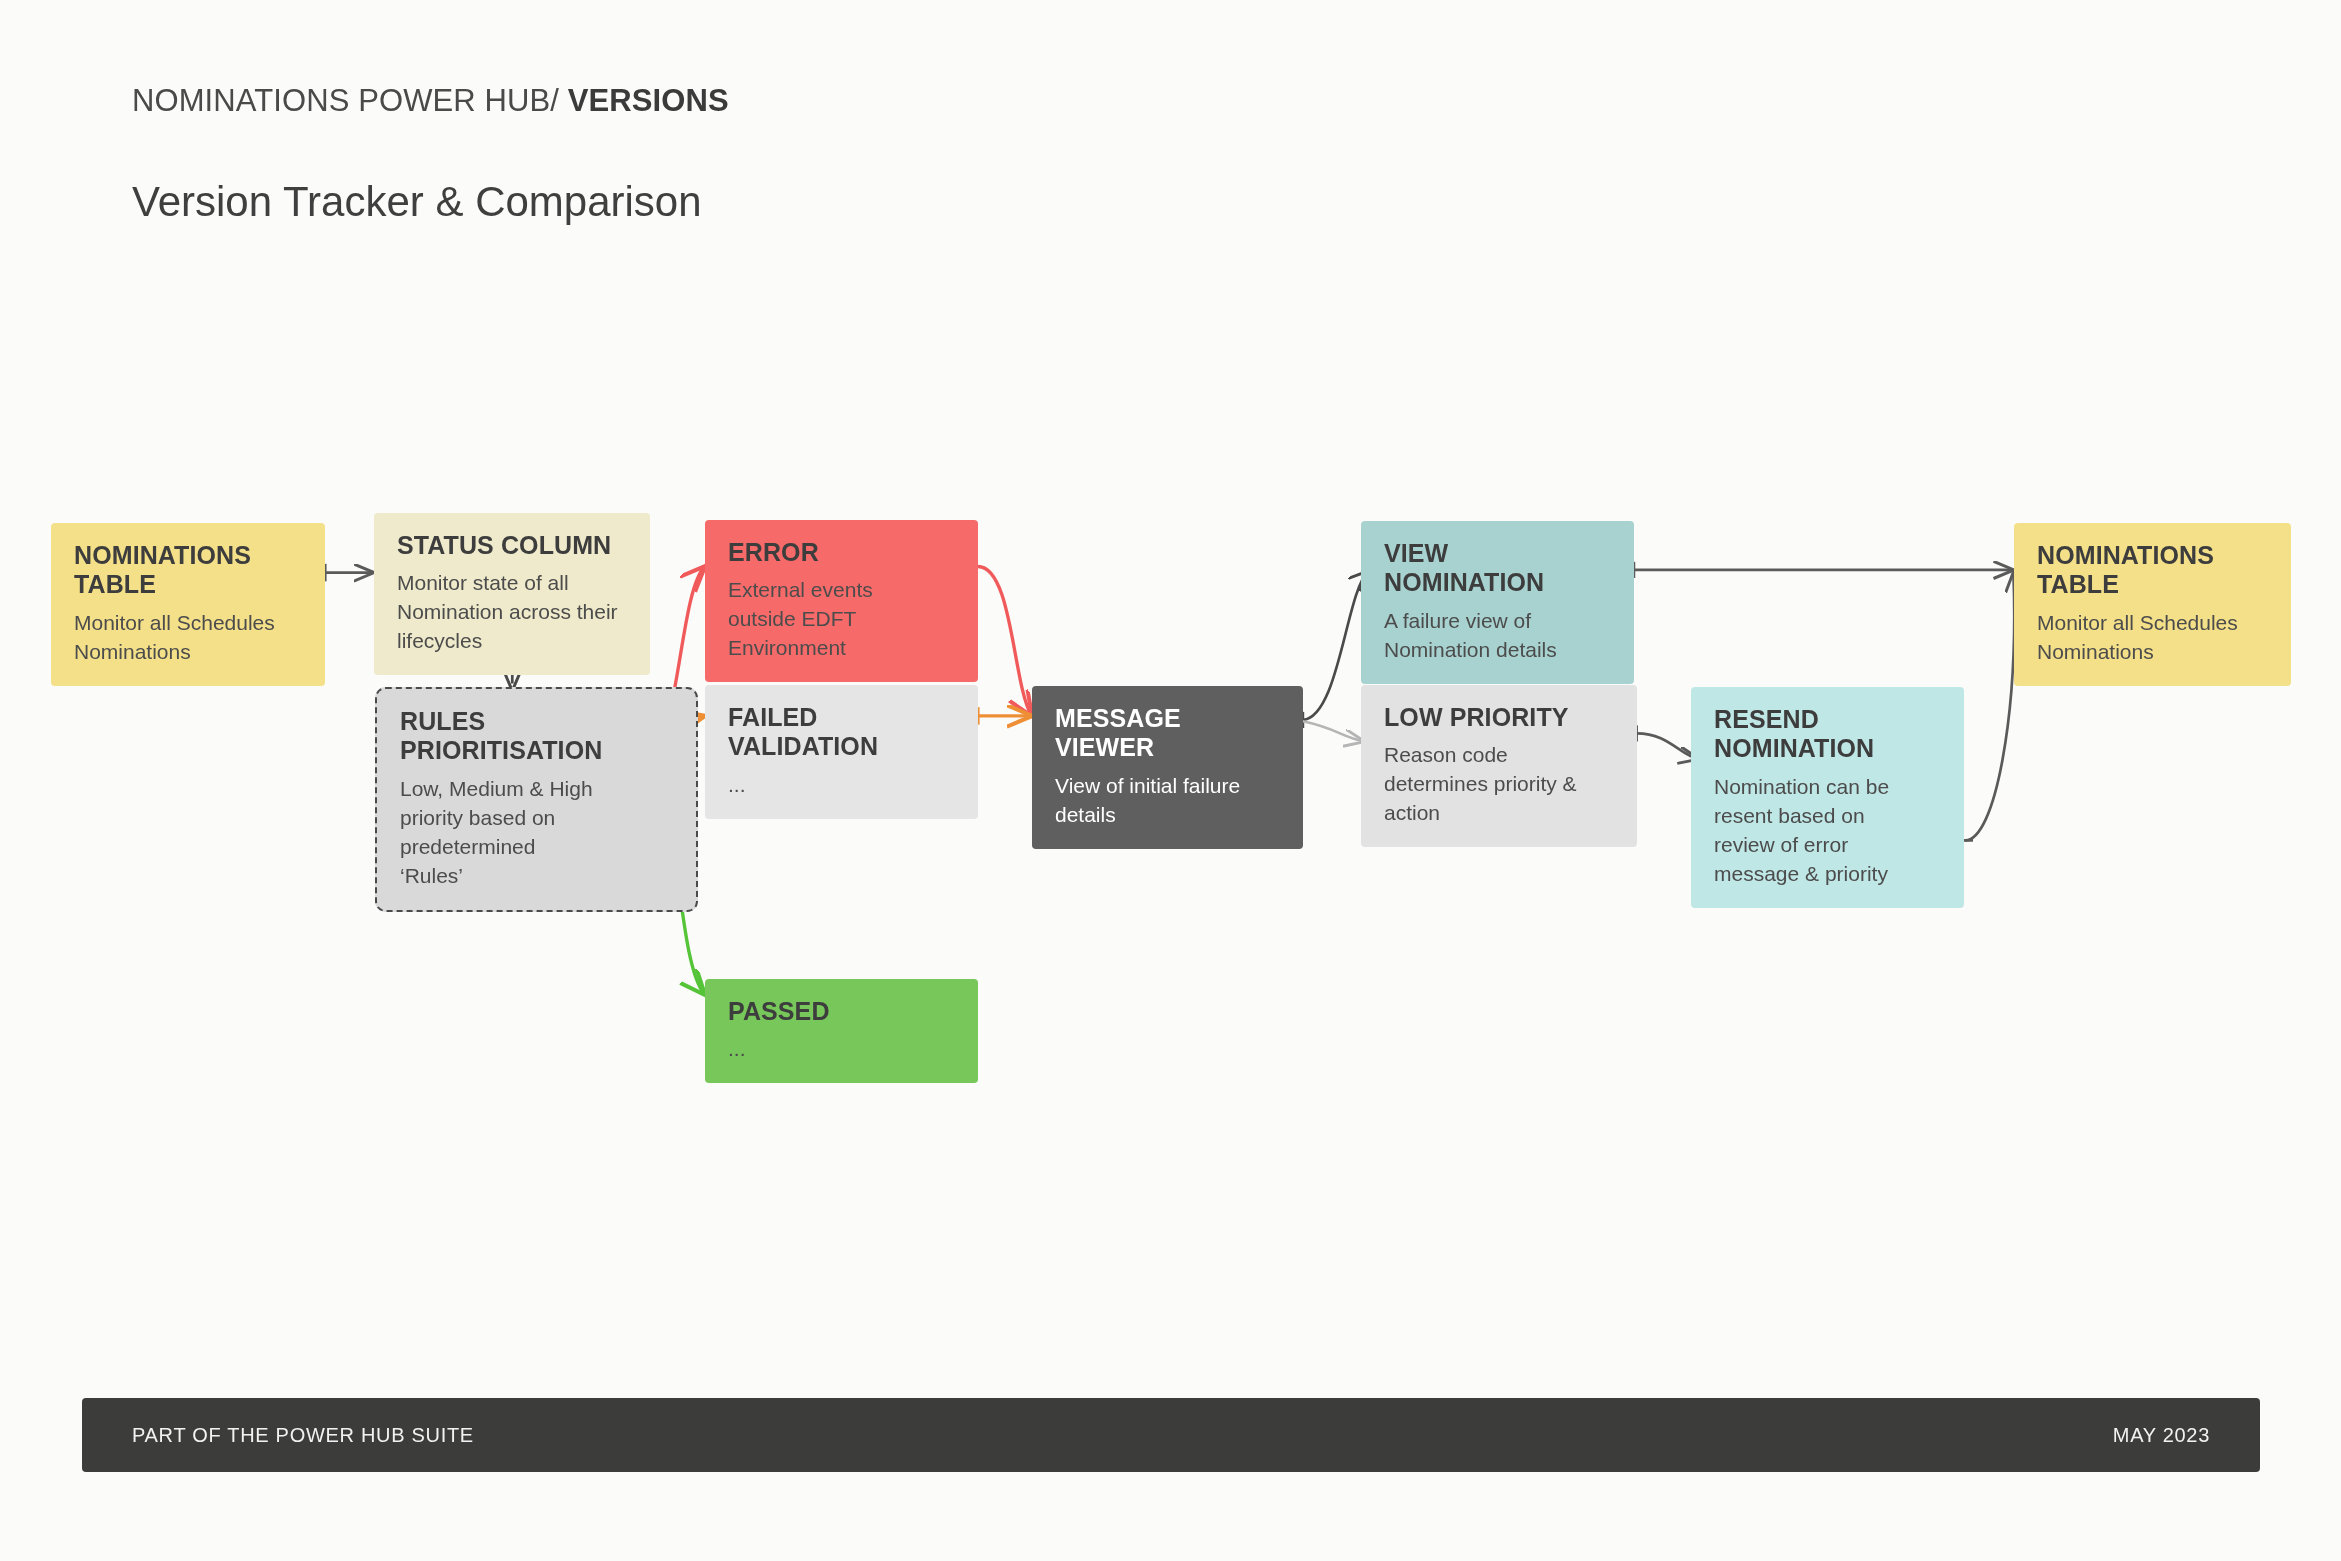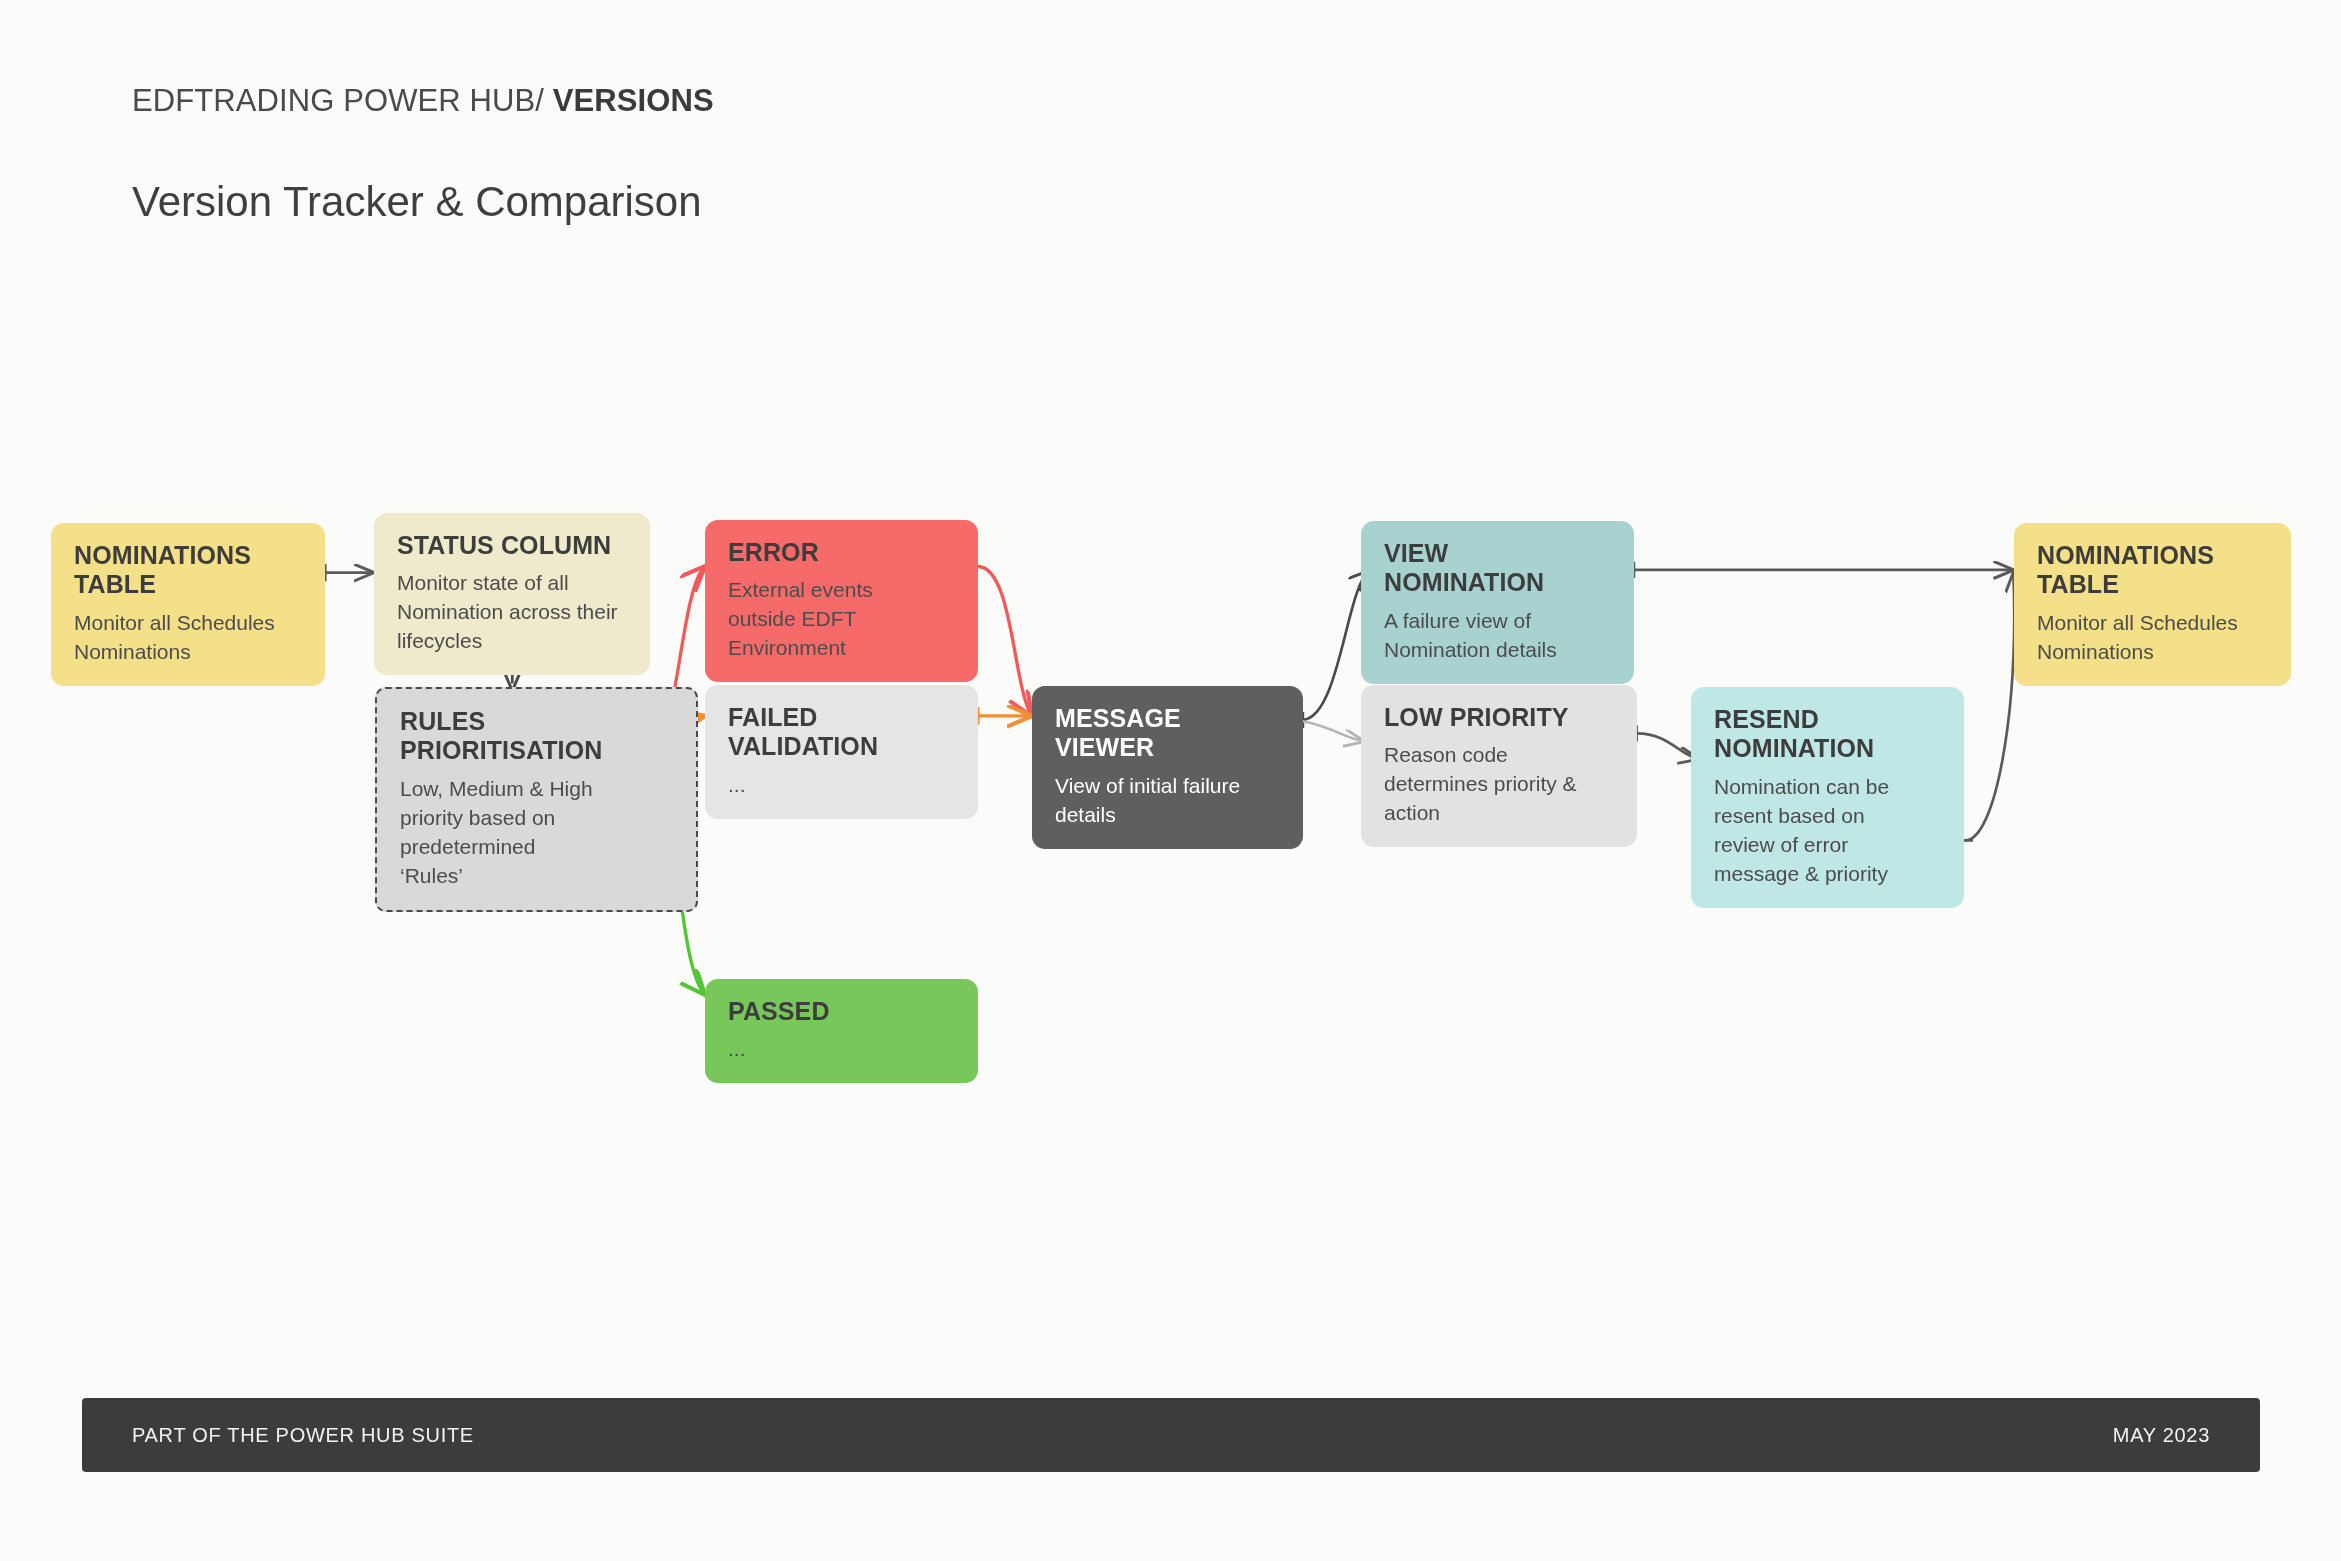--- a/index.html
+++ b/index.html
@@ -54,21 +54,21 @@
     left: 0;
     top: 0;
     width: 2342px;
     height: 1561px;
     pointer-events: none;
   }
 
   .node {
     position: absolute;
     box-sizing: border-box;
-    border-radius: 13px;
+    border-radius: 4px;
     padding: 17.5px 23px 19px 23px;
   }
   .node .node-title {
     font-size: 25px;
     font-weight: 700;
     color: #3d3d3d;
     line-height: 1.18;
     letter-spacing: 0.1px;
   }
   .node .node-desc {
@@ -108,21 +108,21 @@
     font-weight: 400;
     color: #f2f2f2;
   }
 </style>
 </head>
 <body>
 
 <div id="page">
 
   <div id="breadcrumb">
-    <span>EDFTRADING POWER HUB/ </span><span class="crumb-strong">VERSIONS</span>
+    <span>NOMINATIONS POWER HUB/ </span><span class="crumb-strong">VERSIONS</span>
   </div>
 
   <div id="page-title">Version Tracker &amp; Comparison</div>
 
   <div id="diagram">
 
     <svg id="connectors" viewBox="0 0 3480 2320" width="2342" height="1561" xmlns="http://www.w3.org/2000/svg">
       <defs>
         <marker id="ah-grey" markerWidth="9" markerHeight="9" refX="7.4" refY="3.2" orient="auto" markerUnits="strokeWidth">
           <path d="M0,0 L7.6,3.2 L0,6.4" fill="none" stroke="#5a5a5a" stroke-width="1.1"></path>

